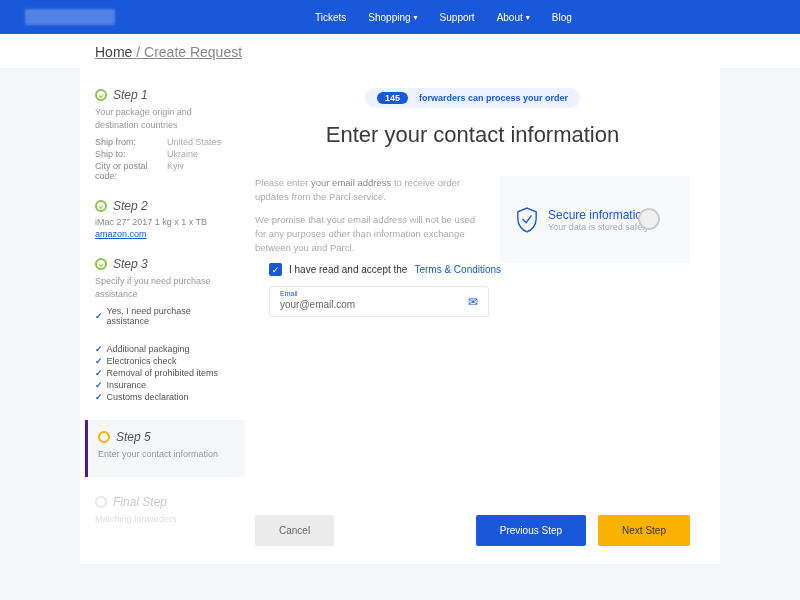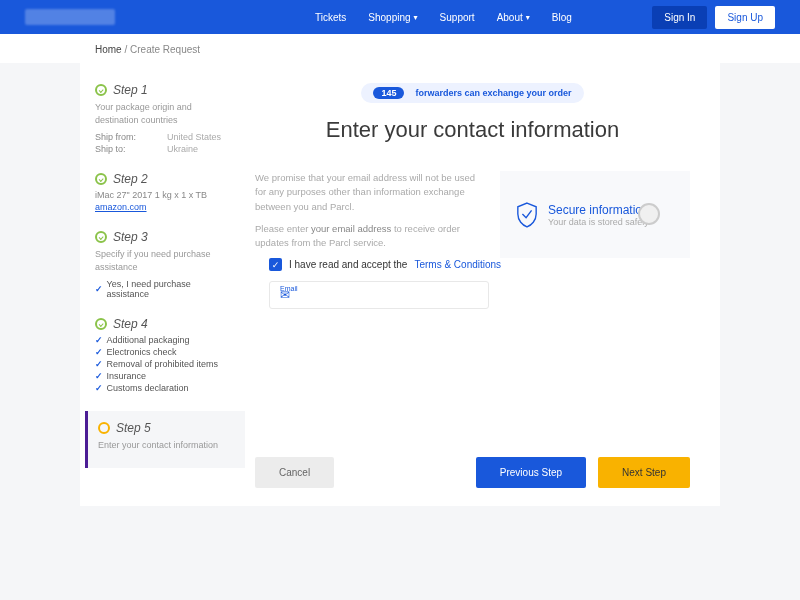--- a/index.html
+++ b/index.html
@@ -5,21 +5,21 @@
 * { box-sizing: border-box; margin: 0; padding: 0; }
 body { font-family: -apple-system, BlinkMacSystemFont, "Segoe UI", Arial, sans-serif; background: #f5f6f8; width: 800px; height: 600px; overflow: hidden; font-size: 11px; color: #333; }
 .topbar { background: #1958db; height: 34px; display: flex; align-items: center; padding: 12px 25px; }
 .logo-box { width: 90px; height: 16px; background: rgba(255,255,255,0.25); border-radius: 2px; filter: blur(1px); }
 .nav { display: flex; gap: 22px; margin-left: 200px; }
 .nav a { color: #fff; font-size: 10px; text-decoration: none; display: flex; align-items: center; gap: 3px; }
 .chev { font-size: 8px; }
 .auth { margin-left: auto; display: flex; gap: 8px; }
 .btn-signin { background: #0a3fb5; color: #fff; border: none; padding: 6px 12px; font-size: 10px; border-radius: 2px; cursor: pointer; }
 .btn-signup { background: #fff; color: #1958db; border: none; padding: 6px 12px; font-size: 10px; border-radius: 2px; cursor: pointer; font-weight: 500; }
-.crumbs { padding: 10px 95px 8px; font-size: 10px; color: #888; background: #fff; }
+.crumbs { padding: 10px 95px 8px; font-size: 14px; color: #888; background: #fff; text-decoration: underline; }
 .crumbs .home { color: #444; font-weight: 500; }
 .wrap { display: flex; padding: 0 80px; gap: 0; }
 .side { width: 165px; background: #fff; padding: 20px 0 20px 15px; }
 .step { margin-bottom: 18px; padding-right: 12px; }
 .step-h { display: flex; align-items: center; gap: 6px; font-size: 12px; color: #555; font-weight: 500; margin-bottom: 4px; font-style: italic; }
 .ic-done { width: 12px; height: 12px; border-radius: 50%; border: 2px solid #8bc34a; position: relative; }
 .ic-done::after { content: ""; position: absolute; left: 2px; top: 3px; width: 3px; height: 1.5px; border-left: 1.5px solid #8bc34a; border-bottom: 1.5px solid #8bc34a; transform: rotate(-45deg); }
 .ic-cur { width: 12px; height: 12px; border-radius: 50%; border: 2px solid #f9b200; }
 .ic-pend { width: 12px; height: 12px; border-radius: 50%; border: 2px solid #e6e6e6; }
 .step-d { font-size: 9px; color: #999; line-height: 1.4; margin-bottom: 6px; }
@@ -77,24 +77,20 @@
         <span>Shopping</span>
         <span class="chev">▾</span>
       </a>
     <a>Support</a>
     <a>
         <span>About</span>
         <span class="chev">▾</span>
       </a>
     <a>Blog</a>
   </nav>
-  <div class="auth">
-    <button class="btn-signin">Sign In</button>
-    <button class="btn-signup">Sign Up</button>
-  </div>
 </div>
 
 <div class="crumbs">
   <span class="home">Home</span>
   <span>/</span>
   <span>Create Request</span>
 </div>
 
 <div class="wrap">
   <aside class="side">
@@ -106,20 +102,24 @@
         </div>
       <div class="step-d">Your package origin and destination countries</div>
       <div class="kv">
           <span class="k">Ship from:</span>
           <span class="v">United States</span>
         </div>
       <div class="kv">
           <span class="k">Ship to:</span>
           <span class="v">Ukraine</span>
         </div>
+      <div class="kv">
+          <span class="k">City or postal code:</span>
+          <span class="v">Kyiv</span>
+        </div>
     </div>
 
     <div class="step">
       <div class="step-h">
           <span class="ic-done"></span>
           <span>Step 2</span>
         </div>
       <div style="font-size:9px;color:#888">iMac 27" 2017   1 kg x 1 x TB</div>
       <a class="link">amazon.com</a>
     </div>
@@ -127,57 +127,60 @@
     <div class="step">
       <div class="step-h">
           <span class="ic-done"></span>
           <span>Step 3</span>
         </div>
       <div class="step-d">Specify if you need purchase assistance</div>
       <div class="chk-line">Yes, I need purchase assistance</div>
     </div>
 
     <div class="step">
-      <div class="step-h">
-          <span class="ic-done"></span>
-          <span>Step 4</span>
-        </div>
       <div class="chk-line">Additional packaging</div>
       <div class="chk-line">Electronics check</div>
       <div class="chk-line">Removal of prohibited items</div>
       <div class="chk-line">Insurance</div>
       <div class="chk-line">Customs declaration</div>
     </div>
 
     <div class="step active">
       <div class="step-h">
           <span class="ic-cur"></span>
           <span>Step 5</span>
         </div>
       <div class="step-d">Enter your contact information</div>
     </div>
 
+    <div class="step faded">
+      <div class="step-h">
+          <span class="ic-pend"></span>
+          <span>Final Step</span>
+        </div>
+      <div class="step-d">Matching forwarders</div>
+    </div>
 
   </aside>
 
   <main class="main">
     <div class="pill-wrap">
       <span class="pill">
         <span class="pill-n">145</span>
-        <span>forwarders can exchange your order</span>
+        <span>forwarders can process your order</span>
       </span>
     </div>
     <h1>Enter your contact information</h1>
 
     <div class="circle-art"></div>
 
     <div class="cols">
       <div class="col-l">
+        <p class="intro"><span>Please enter </span><b>your email address</b><span> to receive order updates from the Parcl service.</span></p>
         <p class="intro">We promise that your email address will not be used for any purposes other than information exchange between you and Parcl.</p>
-        <p class="intro"><span>Please enter </span><b>your email address</b><span> to receive order updates from the Parcl service.</span></p>
       </div>
       <div class="secure">
         <div class="shield">
           <svg viewBox="0 0 24 28">
               <path d="M12 1 L22 5 V13 C22 20 17 25 12 27 C7 25 2 20 2 13 V5 Z" fill="none" stroke="#1958db" stroke-width="1.5"></path>
               <path d="M7 13 L11 17 L17 9" fill="none" stroke="#1958db" stroke-width="1.5"></path>
             </svg>
         </div>
         <div>
           <div class="sec-t">Secure information</div>
@@ -188,20 +191,21 @@
 
 
     <div class="terms-row">
       <span class="cb">✓</span>
       <span>I have read and accept the </span>
       <span class="tl">Terms &amp; Conditions</span>
     </div>
 
     <div class="email-box">
       <span class="lbl">Email</span>
+      <input type="text" value="your@email.com" style="">
       <span class="env-ic">✉</span>
     </div>
 
     <div class="footer-btns">
       <button class="btn btn-cancel">Cancel</button>
       <div class="spacer"></div>
       <button class="btn btn-prev">Previous Step</button>
       <button class="btn btn-next">Next Step</button>
     </div>
   </main>

